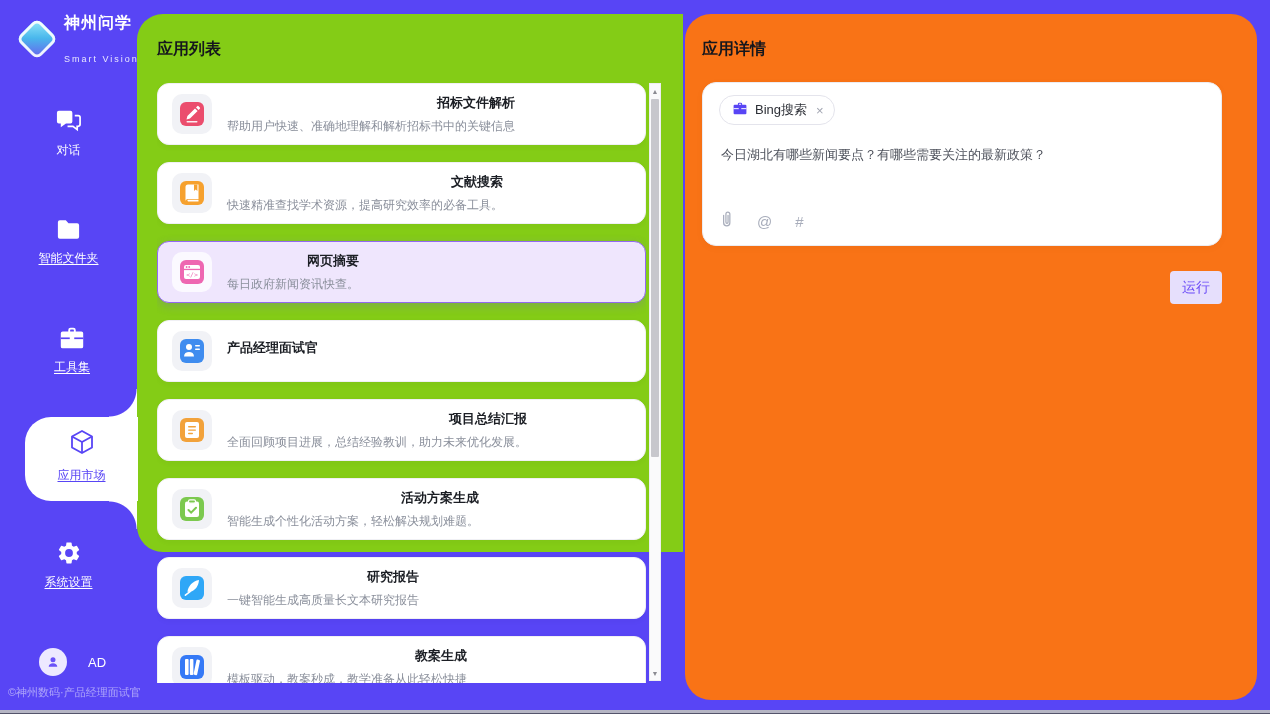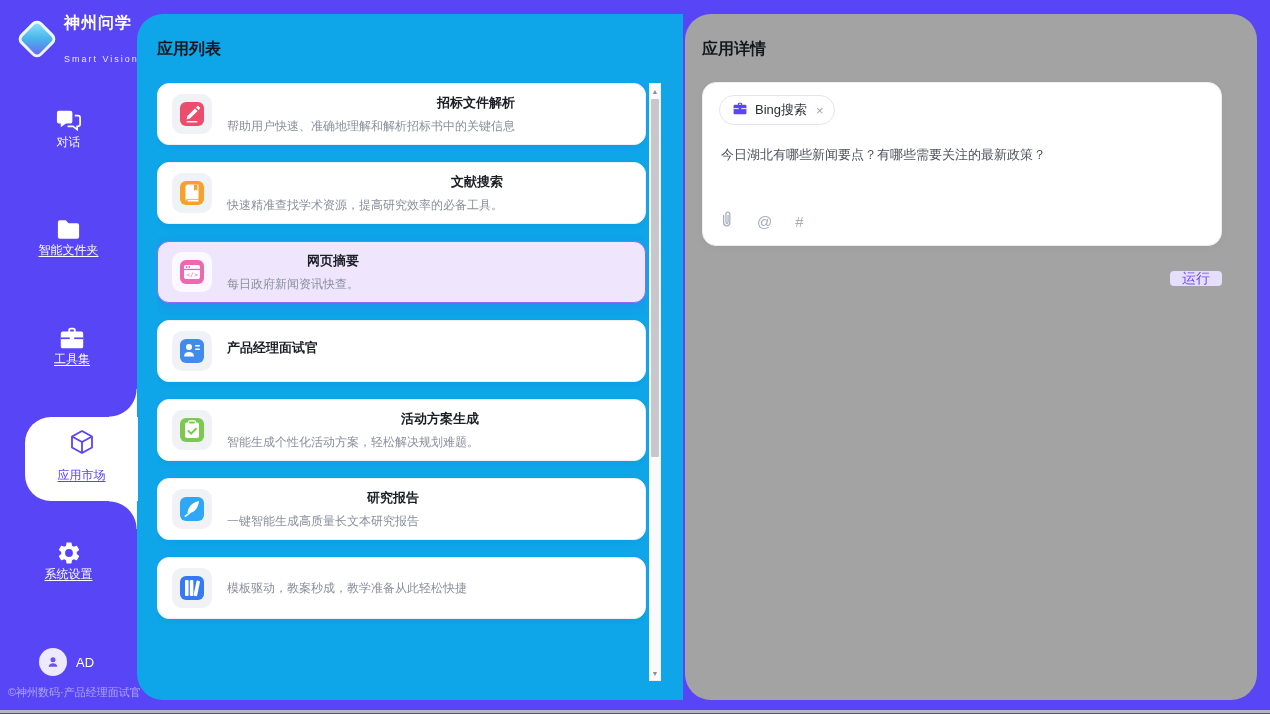--- a/index.html
+++ b/index.html
@@ -11,40 +11,40 @@
   .edge-dark { position:absolute; left:0; right:0; bottom:0; height:1px; background:#54546A; }
 
   
   .logo { position:absolute; left:14px; top:13px; display:flex; align-items:center; gap:12px; z-index:3; }
   .logo-diamond { width:30px; height:30px; margin-left:8px; transform:rotate(45deg); border-radius:7px;
     background:linear-gradient(135deg,#9FEFFA 0%,#49B7EC 48%,#6C55EE 100%);
     box-shadow:inset 0 0 0 3px rgba(255,255,255,.9); }
   .logo-cn { font-size:16px; font-weight:bold; color:#fff; letter-spacing:1px; }
   .logo-en { font-size:9px; color:#E9E7FF; letter-spacing:2px; margin-top:20px; }
 
-  .nav { position:absolute; left:0; width:137px; display:flex; flex-direction:column; align-items:center; color:#fff; cursor:pointer; z-index:3; }
+  .nav { position:absolute; left:0; width:137px; display:flex; flex-direction:column; align-items:center; gap:8px; color:#fff; cursor:pointer; z-index:3; }
   .nav .lbl { font-size:12px; }
   .nav .lbl.u { text-decoration:underline; text-underline-offset:2px;font-family:Liberation Mono, monospace; }
   .nav svg { display:block; }
 
   .active-tab { position:absolute; left:25px; top:417px; width:113px; height:84px; background:#fff; border-radius:26px 0 0 26px; z-index:2; }
   .fillet { position:absolute; width:28px; height:28px; z-index:2; }
   .fillet.top { left:109px; top:389px; background:radial-gradient(circle at 0 0, #5845F5 27px, #fff 28px); }
   .fillet.bot { left:109px; top:501px; background:radial-gradient(circle at 0 100%, #5845F5 27px, #fff 28px); }
   .nav-active { position:absolute; left:25px; top:428px; width:113px; display:flex; flex-direction:column; align-items:center; gap:7px; color:#5845F5; cursor:pointer; z-index:3; }
   .nav-active .lbl { font-size:12px; text-decoration:underline; text-underline-offset:2px; }
 
-  .user { position:absolute; left:39px; top:648px; display:flex; align-items:center; gap:9px; z-index:3; cursor:pointer; }
+  .user { position:absolute; left:39px; top:648px; display:flex; align-items:center; gap:21px; z-index:3; cursor:pointer; }
   .user-avatar { width:28px; height:28px; border-radius:50%; background:#EDE9FF; display:flex; align-items:center; justify-content:center; }
   .user-name { color:#fff; font-size:13px; }
   .copyright { position:absolute; left:8px; top:685px; font-size:11px; color:rgba(255,255,255,.5); z-index:3; }
 
   
-  .panel-list { position:absolute; left:137px; top:14px; width:546px; height:686px; background:#0ea5e9; border-radius:26px 0 0 26px; z-index:1; }
-  .panel-detail { position:absolute; left:685px; top:14px; width:572px; height:686px; background:#a3a3a3; border-radius:26px; z-index:1; }
+  .panel-list { position:absolute; left:137px; top:14px; width:546px; height:538px; background:#84cc16; border-radius:26px 0 0 26px; z-index:1; }
+  .panel-detail { position:absolute; left:685px; top:14px; width:572px; height:686px; background:#f97316; border-radius:26px; z-index:1; }
   .panel-title { position:absolute; left:20px; top:25px; font-size:16px; font-weight:bold; color:#15171D; }
 
   
   .cards { position:absolute; left:20px; top:69px; width:489px; height:600px; overflow:hidden;text-align:right; }
   .card { height:62px; margin-bottom:17px; border:1px solid #F0F0F4; border-radius:12px; background:#fff;
     display:flex; align-items:center; padding:0 14px; box-shadow:0 2px 6px rgba(20,20,43,.04); cursor:pointer; }
   .card.selected { background:#EFE6FD; border:1.5px solid #9268F2; box-shadow:0 3px 10px rgba(108,77,247,.25); }
   .card-icon { width:40px; height:40px; border-radius:10px; background:#F1F2F6; margin-right:15px; flex:none;
     display:flex; align-items:center; justify-content:center; }
   .card.selected .card-icon { background:#FBF9FF; }
@@ -60,21 +60,21 @@
 
   
   .detail-card { position:absolute; left:17px; top:68px; width:520px; height:164px; background:#fff; border:1px solid #ECECF1;
     border-radius:14px; box-shadow:0 2px 8px rgba(20,20,43,.03); }
   .tool-tag { position:absolute; left:16px; top:12px; height:30px; display:inline-flex; align-items:center; gap:7px;
     padding:0 10px 0 12px; border:1px solid #E4E4EC; border-radius:16px; background:#fff; font-size:13px; color:#2C2F36; cursor:pointer; }
   .tag-close { color:#A0A4B0; font-size:13px; margin-left:2px; cursor:pointer; }
   .query-text { position:absolute; left:18px; top:62px; width:480px; font-size:13px; color:#4E525C; line-height:1.5; cursor:text; }
   .attach-row { position:absolute; left:16px; bottom:13px; display:flex; align-items:center; gap:23px; color:#A8ADBB; }
   .attach-glyph { font-size:15px; cursor:pointer; }
-  .run-btn { position:absolute; left:485px; top:257px; width:52px; height:15px; background:#E6DFFC; color:#6C4DF7;
+  .run-btn { position:absolute; left:485px; top:257px; width:52px; height:33px; background:#E6DFFC; color:#6C4DF7;
     border-radius:4px; font-size:14px; display:flex; align-items:center; justify-content:center; cursor:pointer; border:none; }
 </style>
 </head>
 <body>
 
 <div class="page">
 
   <div class="logo">
     <div class="logo-diamond"></div>
     <div>
@@ -206,20 +206,35 @@
             <path d="M12 25.5c0-2.9 2.2-4.4 5-4.4s5 1.5 5 4.4z" fill="#fff"></path>
             <rect x="23" y="14" width="5" height="1.5" rx=".7" fill="#fff"></rect>
               <rect x="23" y="17.5" width="5" height="1.5" rx=".7" fill="#fff"></rect>
             </svg>
         </span>
         <div>
           <div class="card-name">产品经理面试官</div>
         </div>
       </div>
 
+      <div class="card">
+        <span class="card-icon">
+          <svg width="40" height="40" viewBox="0 0 40 40">
+              <rect x="8" y="8" width="24" height="24" rx="6" fill="#F2A23B"></rect>
+            <rect x="13" y="12" width="14" height="16" rx="2" fill="#fff"></rect>
+            <rect x="16" y="16" width="8" height="1.4" rx=".7" fill="#F2A23B"></rect>
+            <rect x="16" y="19.4" width="8" height="1.4" rx=".7" fill="#F2A23B"></rect>
+            <rect x="16" y="22.8" width="5" height="1.4" rx=".7" fill="#F2A23B"></rect>
+            </svg>
+        </span>
+        <div>
+          <div class="card-name">项目总结汇报</div>
+          <div class="card-desc">全面回顾项目进展，总结经验教训，助力未来优化发展。</div>
+        </div>
+      </div>
 
       <div class="card">
         <span class="card-icon">
           <svg width="40" height="40" viewBox="0 0 40 40">
               <rect x="8" y="8" width="24" height="24" rx="6" fill="#7CC94F"></rect>
             <rect x="13" y="12.5" width="14" height="15.5" rx="2" fill="#fff"></rect>
             <rect x="16.5" y="10.8" width="7" height="3.4" rx="1.4" fill="#7CC94F" stroke="#fff" stroke-width="1.2"></rect>
             <path d="M16.5 21l2.6 2.6 4.9-4.9" stroke="#7CC94F" stroke-width="2" fill="none" stroke-linecap="round"></path>
             </svg>
         </span>
@@ -246,20 +261,21 @@
       <div class="card">
         <span class="card-icon">
           <svg width="40" height="40" viewBox="0 0 40 40">
               <rect x="8" y="8" width="24" height="24" rx="6" fill="#3579F6"></rect>
             <rect x="13" y="12" width="3.6" height="16" rx="1" fill="#fff"></rect>
             <rect x="17.8" y="12" width="3.6" height="16" rx="1" fill="#fff"></rect>
             <rect x="23" y="12.6" width="3.6" height="15.6" rx="1" fill="#fff" transform="rotate(12 24.8 20.4)"></rect>
             </svg>
         </span>
         <div>
+          <div class="card-name">教案生成</div>
           <div class="card-desc">模板驱动，教案秒成，教学准备从此轻松快捷</div>
         </div>
       </div>
 
     </div>
 
     <div class="scrollbar">
       <div class="sb-btn up">▲</div>
       <div class="sb-thumb"></div>
       <div class="sb-btn down">▼</div>

